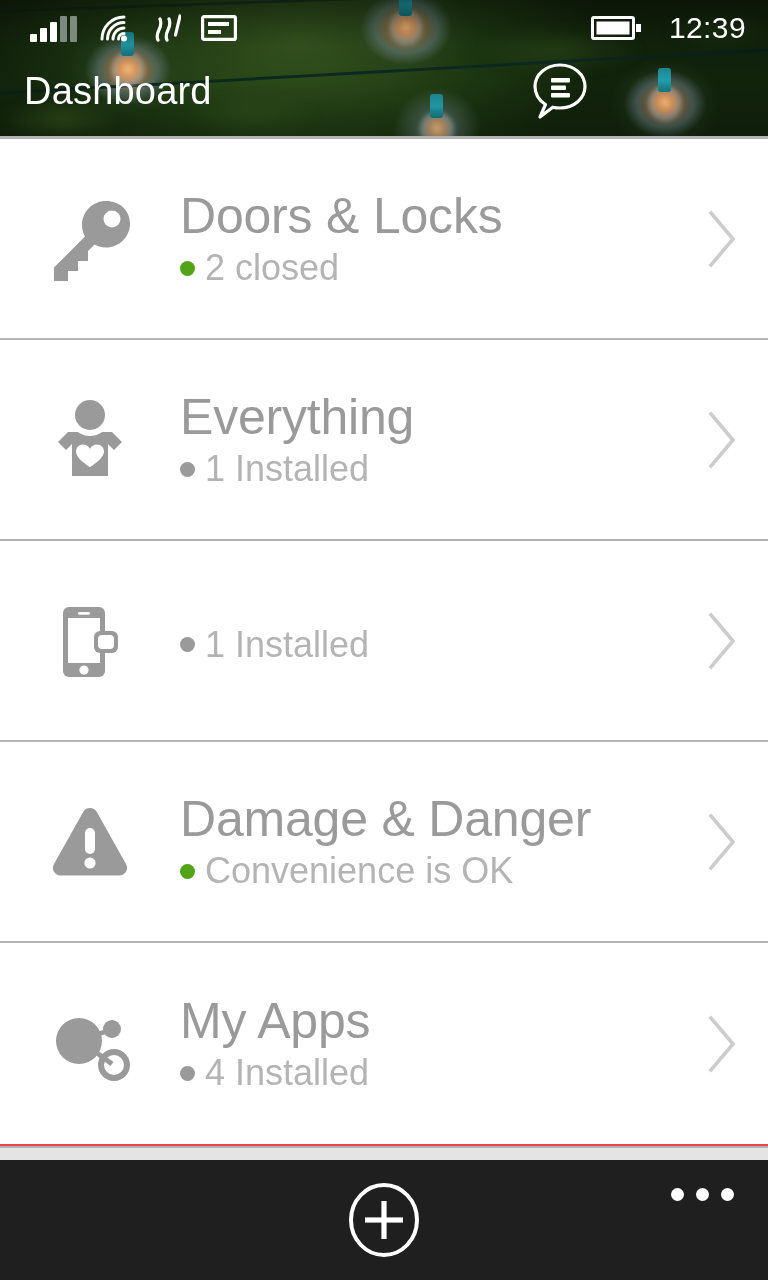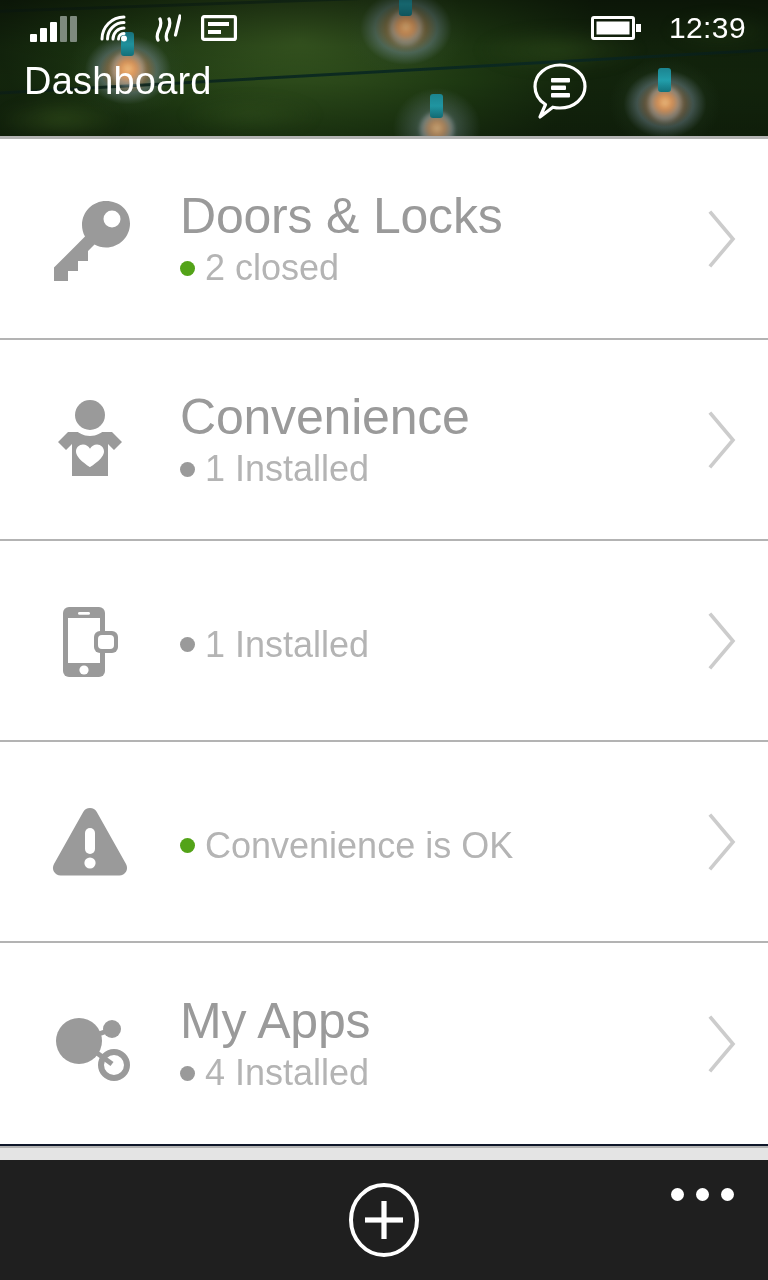--- a/index.html
+++ b/index.html
@@ -140,21 +140,21 @@
   }
 
   
   .titlerow {
     position: absolute;
     left: 0;
     top: 62px;
     width: 612px;
     height: 74px;
     display: flex;
-    align-items: flex-start;
+    align-items: center;
     padding: 0 22px 17px 24px;
     box-sizing: border-box;
   }
   .page-title {
     font-size: 38px;
     font-weight: 300;
     color: #ffffff;
     letter-spacing: 0.2px;
     line-height: 1;
   }
@@ -173,21 +173,21 @@
     background: #b3b3b3;
   }
 
   
   .list {
     position: absolute;
     left: 0;
     top: 139px;
     width: 768px;
     height: 1007px;
-    background: #0f172a;
+    background: #ef4444;
   }
   .row {
     position: relative;
     height: 201px;
     display: flex;
     align-items: center;
     box-sizing: border-box;
     background: #ffffff;
     border-bottom: 2px solid #b3b3b3;
   }
@@ -408,21 +408,21 @@
       <div class="row-icon">
         <svg width="104" height="104" viewBox="0 0 104 104">
           <g fill="#9a9a9a">
             <circle cx="52" cy="27" r="15"></circle>
             <path d="M30 44 L20 54 L28 62 L34 56 L34 88 L70 88 L70 56 L76 62 L84 54 L74 44 L64 44 C64 44 59 48 52 48 C45 48 40 44 40 44 Z"></path>
           </g>
           <path d="M52 79 C52 79 38 71 38 63.5 C38 59.4 41.2 56.5 45 56.5 C48 56.5 50.6 58.4 52 60.8 C53.4 58.4 56 56.5 59 56.5 C62.8 56.5 66 59.4 66 63.5 C66 71 52 79 52 79 Z" fill="#ffffff"></path>
         </svg>
       </div>
       <div class="row-body">
-        <div class="row-title">Convenience</div>
+        <div class="row-title">Everything</div>
         <div class="row-sub">
           <span class="dot"></span>
           <span class="row-sub-text">1 Installed</span>
         </div>
       </div>
       <div class="row-chev">
         <svg width="38" height="62" viewBox="0 0 38 62">
           <polyline points="8,5 30,31 8,57" fill="none" stroke="#cccccc" stroke-width="3.6" stroke-linecap="square"></polyline>
         </svg>
       </div>
@@ -454,20 +454,21 @@
 
     <div class="row">
       <div class="row-icon">
         <svg width="104" height="104" viewBox="0 0 104 104">
           <path d="M52 18 C55 18 57.4 19.6 58.8 22 L88 74 C89.4 76.5 89.4 79.4 88 81.7 C86.6 84 84.2 85.4 81.4 85.4 L22.6 85.4 C19.8 85.4 17.4 84 16 81.7 C14.6 79.4 14.6 76.5 16 74 L45.2 22 C46.6 19.6 49 18 52 18 Z" fill="#9a9a9a"></path>
           <rect x="47" y="38" width="10" height="26" rx="5" fill="#ffffff"></rect>
           <circle cx="52" cy="73" r="5.6" fill="#ffffff"></circle>
         </svg>
       </div>
       <div class="row-body">
+        <div class="row-title">Damage &amp; Danger</div>
         <div class="row-sub">
           <span class="dot green"></span>
           <span class="row-sub-text">Convenience is OK</span>
         </div>
       </div>
       <div class="row-chev">
         <svg width="38" height="62" viewBox="0 0 38 62">
           <polyline points="8,5 30,31 8,57" fill="none" stroke="#cccccc" stroke-width="3.6" stroke-linecap="square"></polyline>
         </svg>
       </div>

